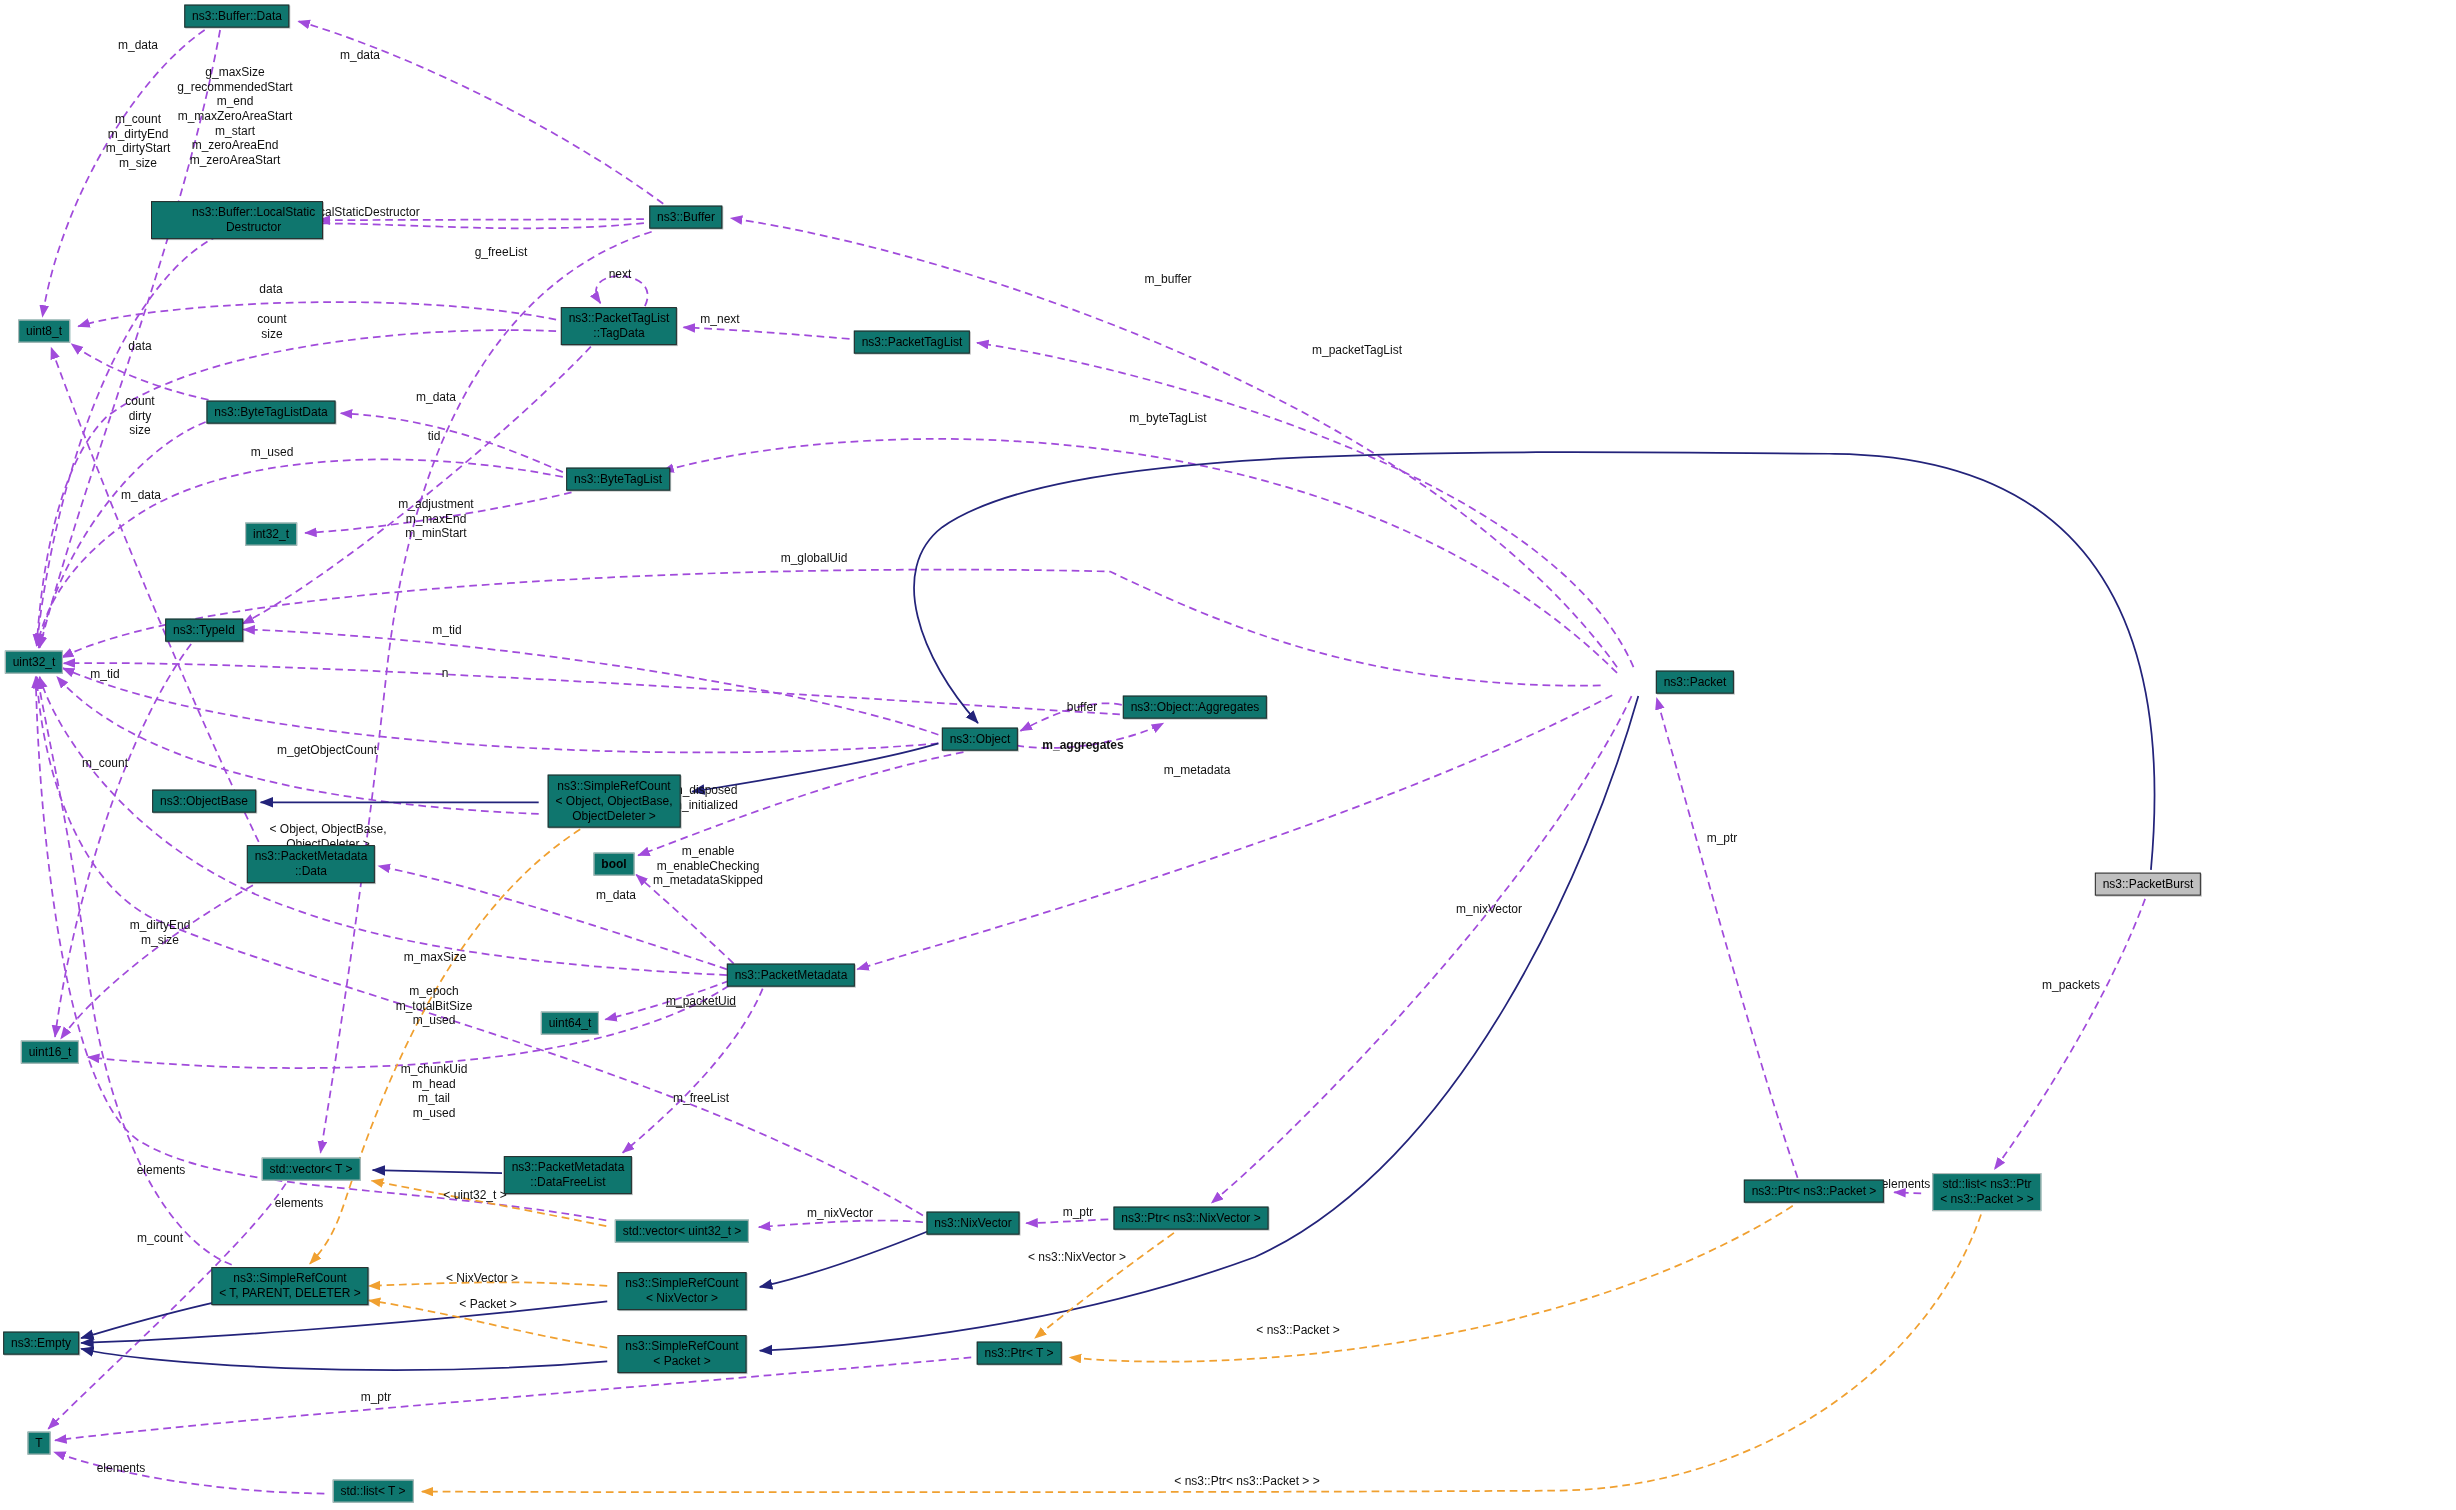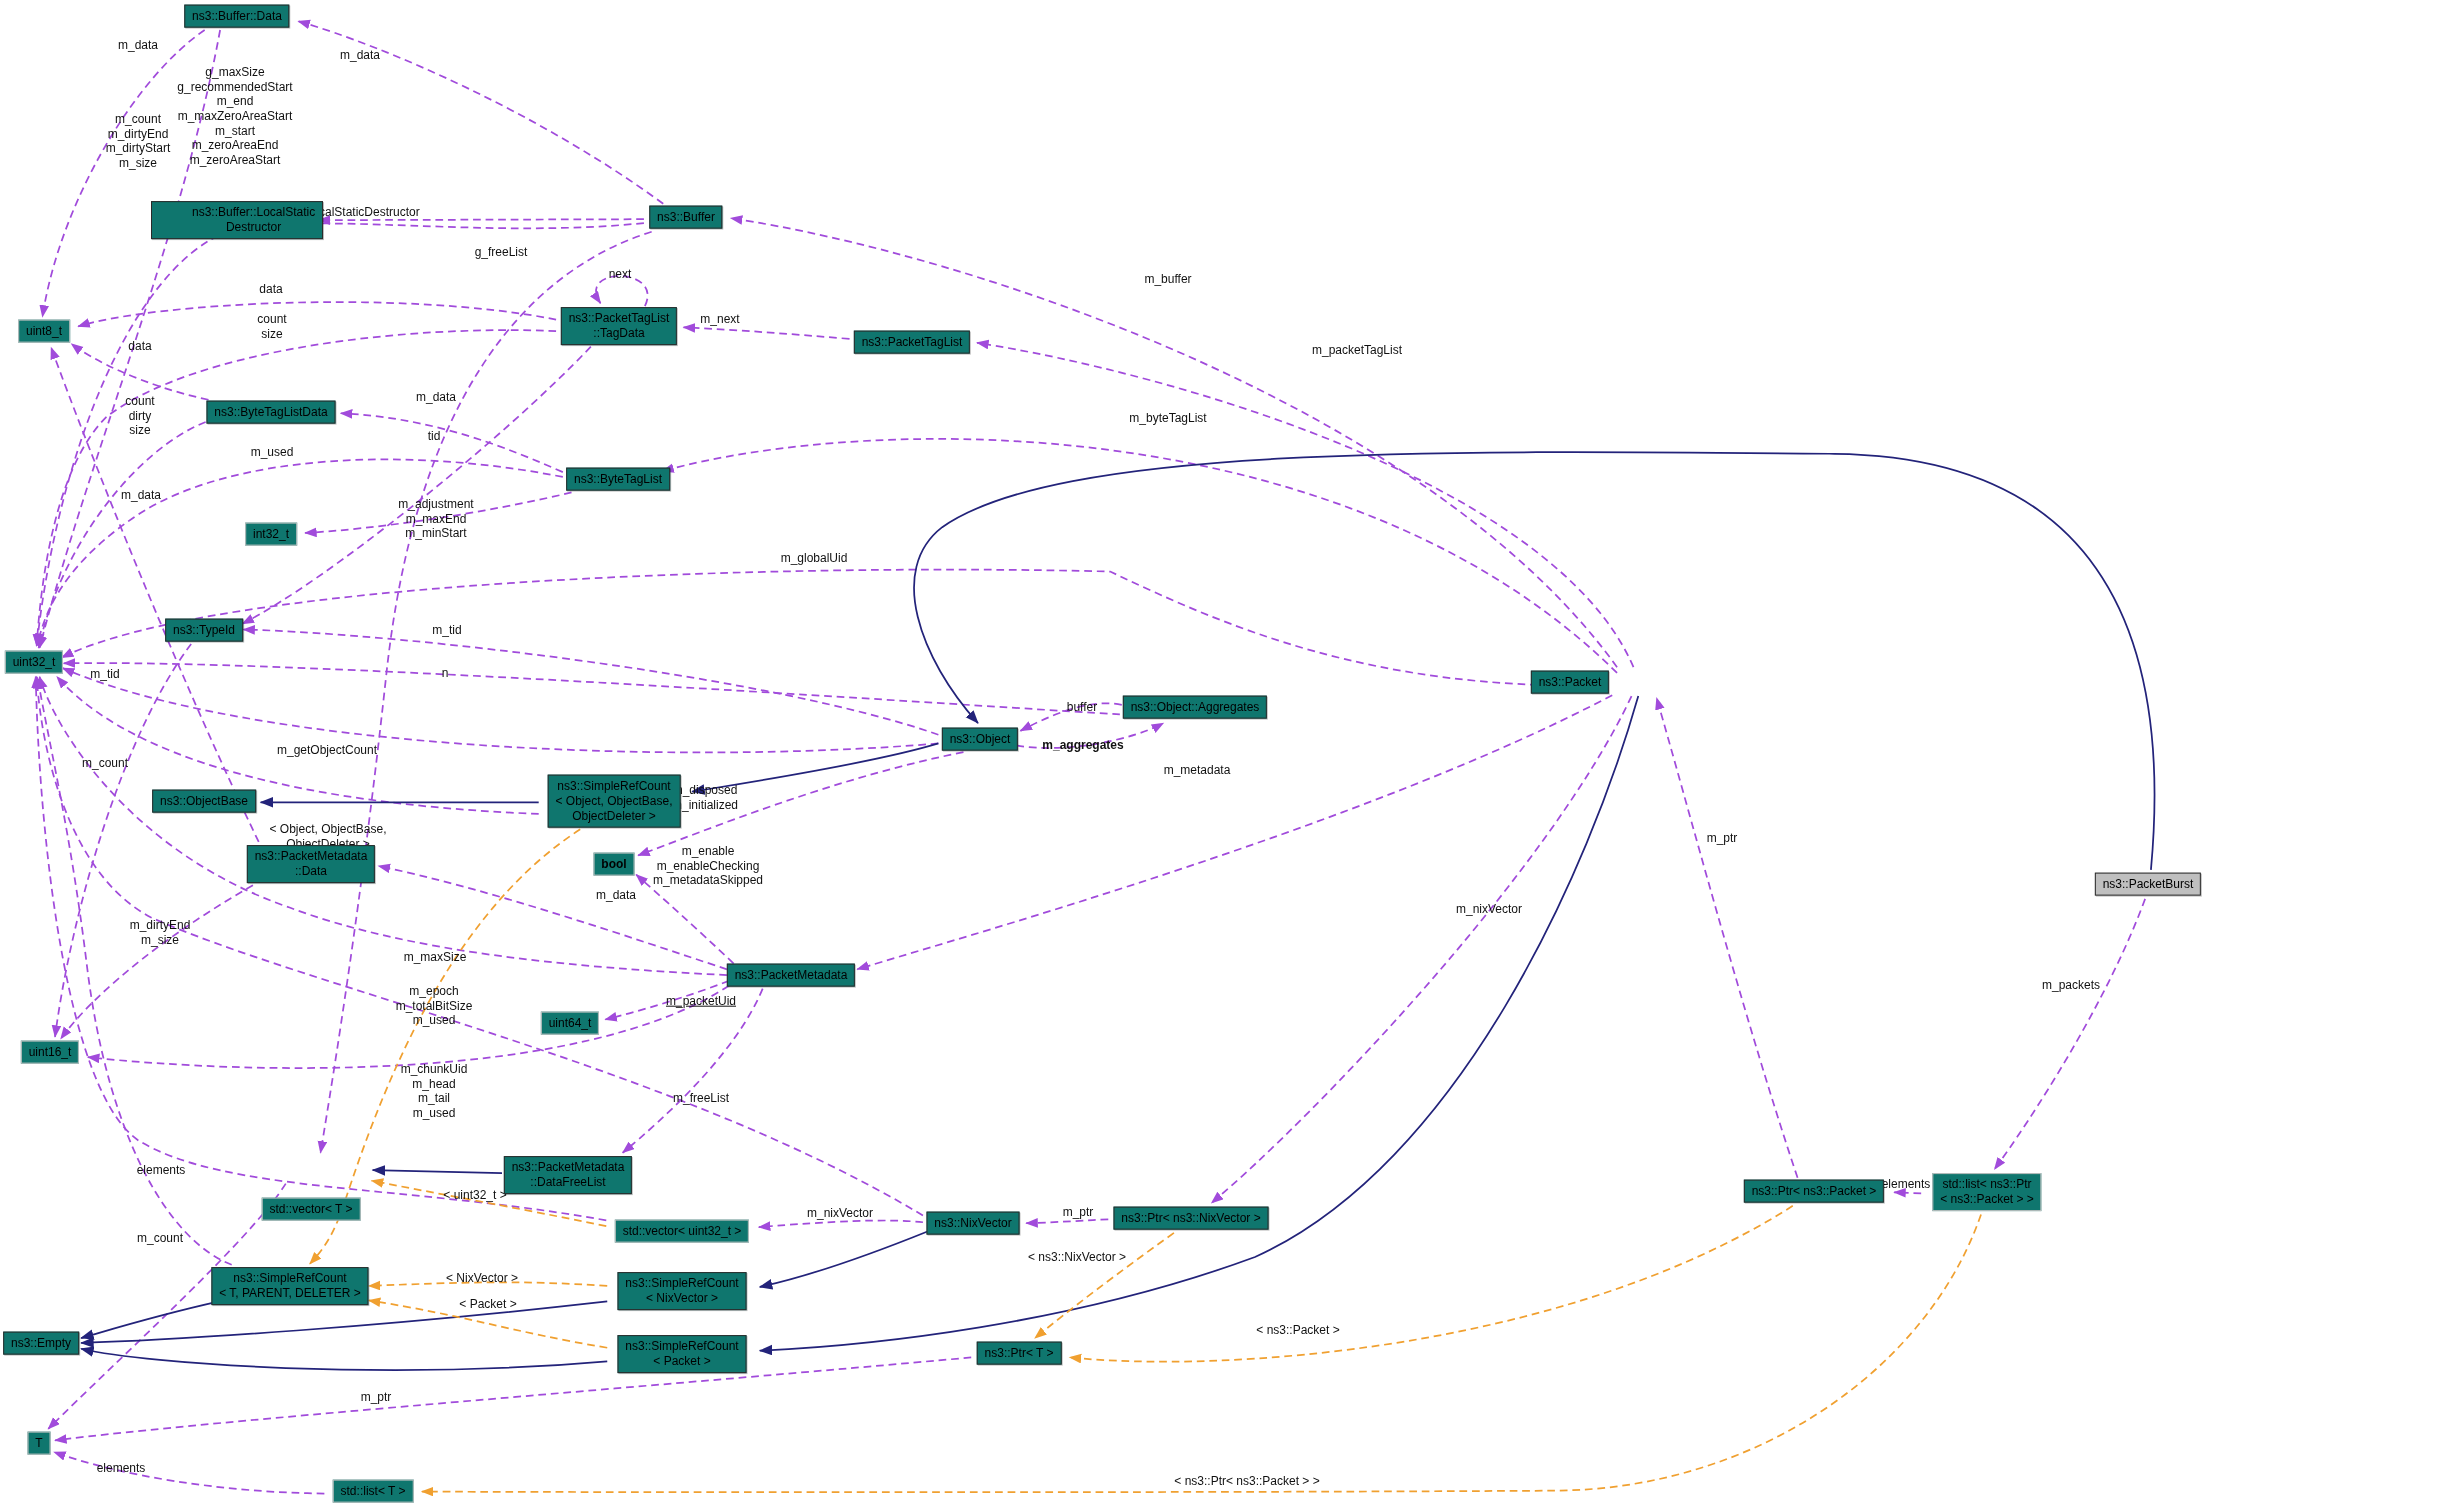--- a/index.html
+++ b/index.html
@@ -188,32 +188,32 @@
 ::TagData</div>
     <div class="node " style="left: 912px; top: 342px;">ns3::PacketTagList</div>
     <div class="node " style="left: 271px; top: 412px;">ns3::ByteTagListData</div>
     <div class="node " style="left: 618px; top: 479px;">ns3::ByteTagList</div>
     <div class="node primitive" style="left: 271px; top: 534px;">int32_t</div>
     <div class="node primitive" style="left: 44px; top: 331px;">uint8_t</div>
     <div class="node " style="left: 204px; top: 630px;">ns3::TypeId</div>
     <div class="node primitive" style="left: 34px; top: 662px;">uint32_t</div>
     <div class="node " style="left: 980px; top: 739px;">ns3::Object</div>
     <div class="node " style="left: 1195px; top: 707px;">ns3::Object::Aggregates</div>
-    <div class="node " style="left: 1570px; top: 682px;">ns3::Packet</div>
+    <div class="node " style="left: 1695px; top: 682px;">ns3::Packet</div>
     <div class="node " style="left: 614px; top: 801px;">ns3::SimpleRefCount
 &lt; Object, ObjectBase,
 ObjectDeleter &gt;</div>
     <div class="node " style="left: 204px; top: 801px;">ns3::ObjectBase</div>
     <div class="node " style="left: 311px; top: 864px;">ns3::PacketMetadata
 ::Data</div>
     <div class="node primitive" style="left: 614px; top: 864px; font-weight: bold;">bool</div>
     <div class="node " style="left: 791px; top: 975px;">ns3::PacketMetadata</div>
     <div class="node primitive" style="left: 570px; top: 1023px;">uint64_t</div>
     <div class="node primitive" style="left: 50px; top: 1052px;">uint16_t</div>
-    <div class="node primitive" style="left: 311px; top: 1169px; margin-top: 40px;">std::vector&lt; T &gt;</div>
+    <div class="node primitive" style="left: 311px; top: 1169px;">std::vector&lt; T &gt;</div>
     <div class="node " style="left: 568px; top: 1175px;">ns3::PacketMetadata
 ::DataFreeList</div>
     <div class="node primitive" style="left: 682px; top: 1231px;">std::vector&lt; uint32_t &gt;</div>
     <div class="node " style="left: 973px; top: 1223px;">ns3::NixVector</div>
     <div class="node " style="left: 1191px; top: 1218px;">ns3::Ptr&lt; ns3::NixVector &gt;</div>
     <div class="node " style="left: 290px; top: 1286px;">ns3::SimpleRefCount
 &lt; T, PARENT, DELETER &gt;</div>
     <div class="node " style="left: 682px; top: 1291px;">ns3::SimpleRefCount
 &lt; NixVector &gt;</div>
     <div class="node " style="left: 682px; top: 1354px;">ns3::SimpleRefCount

